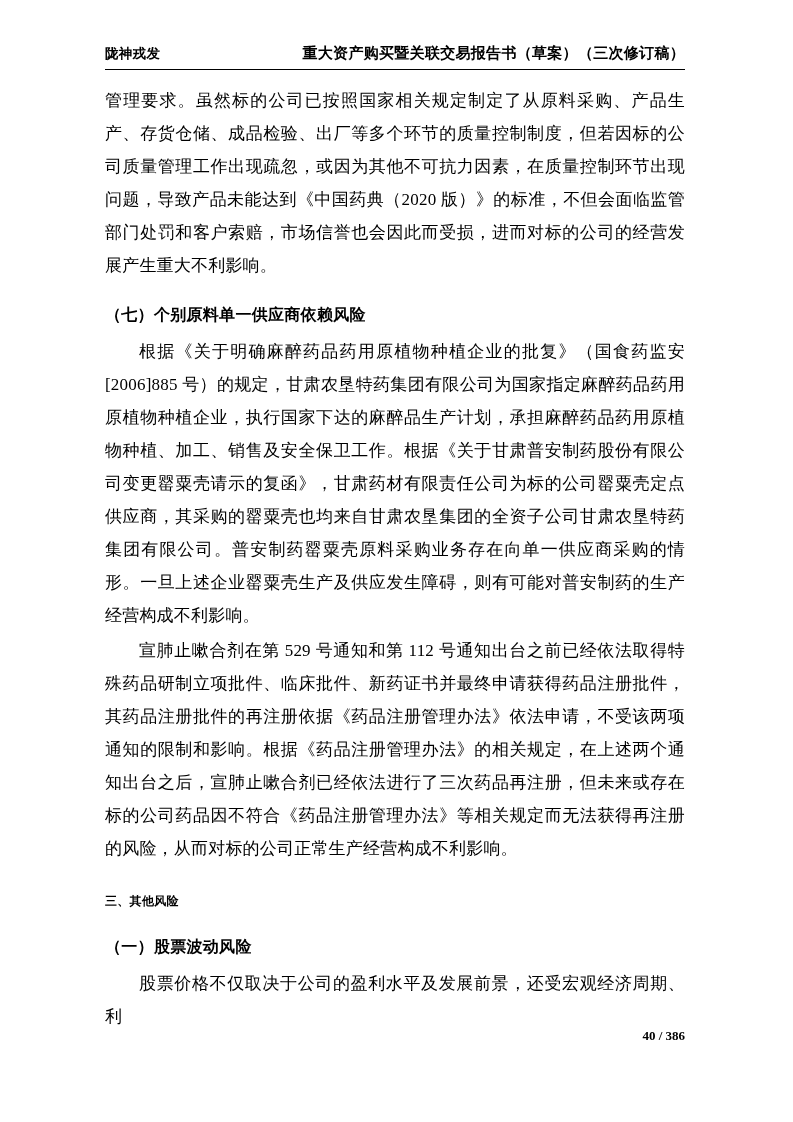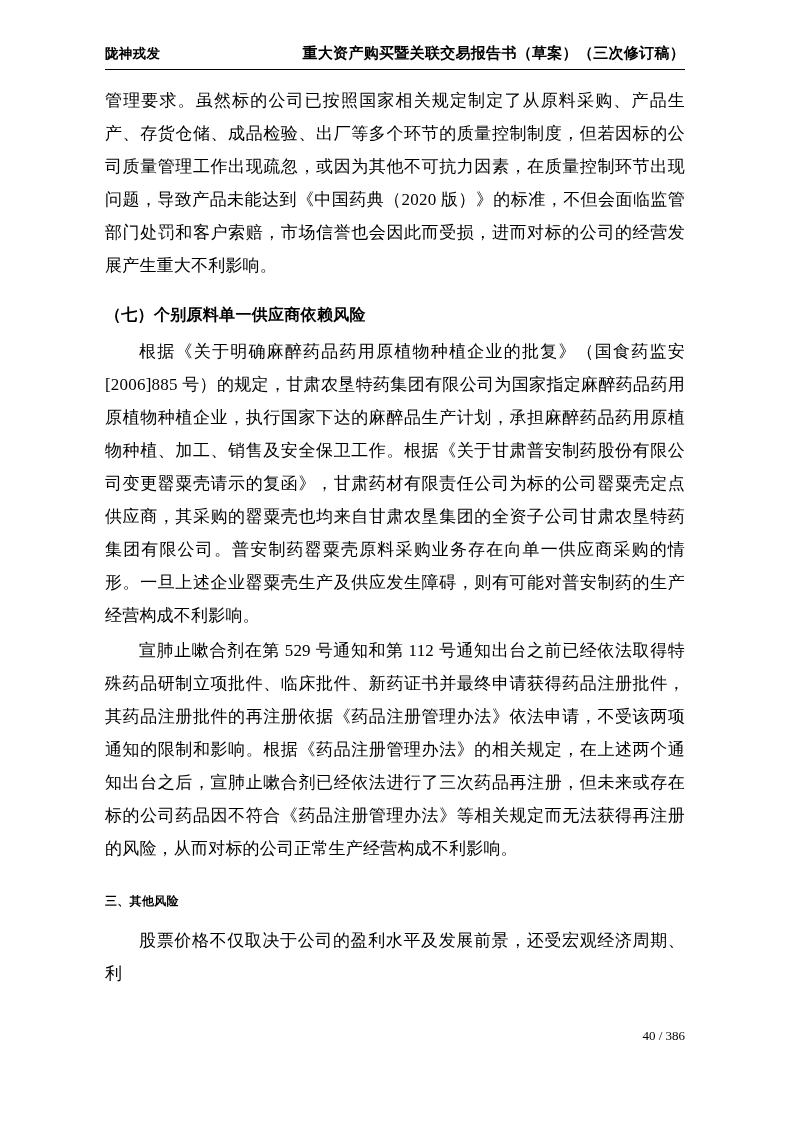--- a/index.html
+++ b/index.html
@@ -77,21 +77,21 @@
   }
   h3.heading3.tight {
     margin-top: 14px;
   }
   
   .page-number {
     position: absolute;
     right: 108px;
     bottom: 78px;
     font-size: 13px;
-    font-weight: normal;
+    font-weight: bold;
     font-family: "Liberation Serif", serif;
   }
 </style>
 </head>
 <body>
 
 <div class="page">
   <div class="page-inner">
 
     <div class="doc-header">
@@ -104,19 +104,20 @@
 
     <h3 class="heading3">（七）个别原料单一供应商依赖风险</h3>
 
     <p class="para indent">根据《关于明确麻醉药品药用原植物种植企业的批复》（国食药监安[2006]885 号）的规定，甘肃农垦特药集团有限公司为国家指定麻醉药品药用原植物种植企业，执行国家下达的麻醉品生产计划，承担麻醉药品药用原植物种植、加工、销售及安全保卫工作。根据《关于甘肃普安制药股份有限公司变更罂粟壳请示的复函》，甘肃药材有限责任公司为标的公司罂粟壳定点供应商，其采购的罂粟壳也均来自甘肃农垦集团的全资子公司甘肃农垦特药集团有限公司。普安制药罂粟壳原料采购业务存在向单一供应商采购的情形。一旦上述企业罂粟壳生产及供应发生障碍，则有可能对普安制药的生产经营构成不利影响。</p>
 
 
     <p class="para indent bold">宣肺止嗽合剂在第 529 号通知和第 112 号通知出台之前已经依法取得特殊药品研制立项批件、临床批件、新药证书并最终申请获得药品注册批件，其药品注册批件的再注册依据《药品注册管理办法》依法申请，不受该两项通知的限制和影响。根据《药品注册管理办法》的相关规定，在上述两个通知出台之后，宣肺止嗽合剂已经依法进行了三次药品再注册，但未来或存在标的公司药品因不符合《药品注册管理办法》等相关规定而无法获得再注册的风险，从而对标的公司正常生产经营构成不利影响。</p>
 
     <h2 class="heading2">三、其他风险</h2>
 
+    <h3 class="heading3 tight">（一）股票波动风险</h3>
 
     <p class="para indent">股票价格不仅取决于公司的盈利水平及发展前景，还受宏观经济周期、利</p>
 
   </div>
 
   <div class="page-number">40 / 386</div>
 </div>
 
 </body></html>

